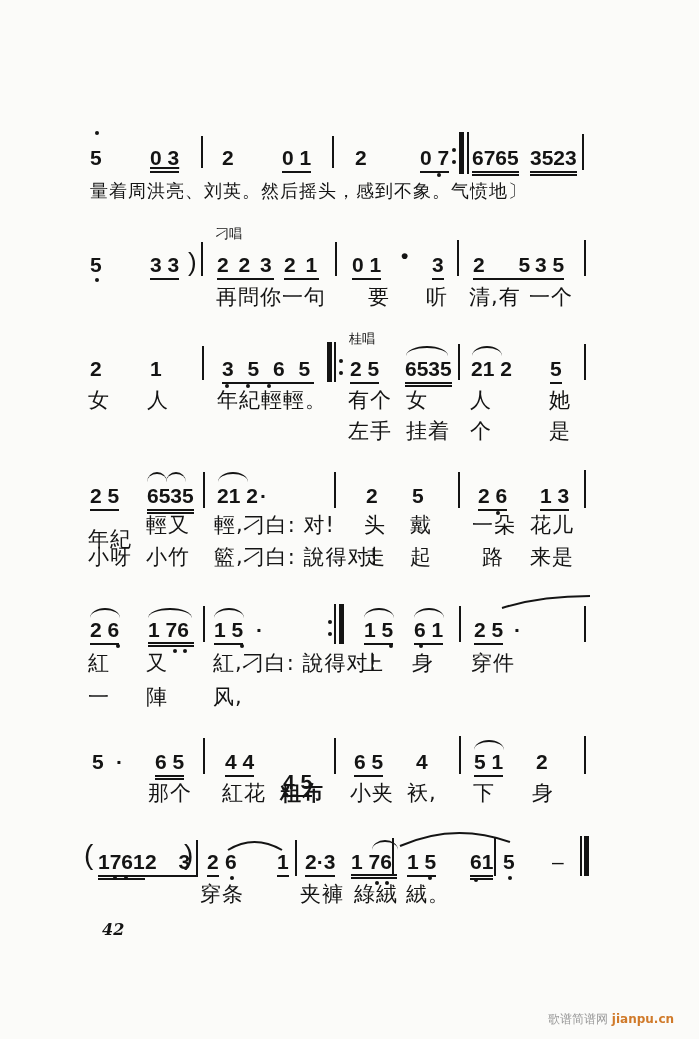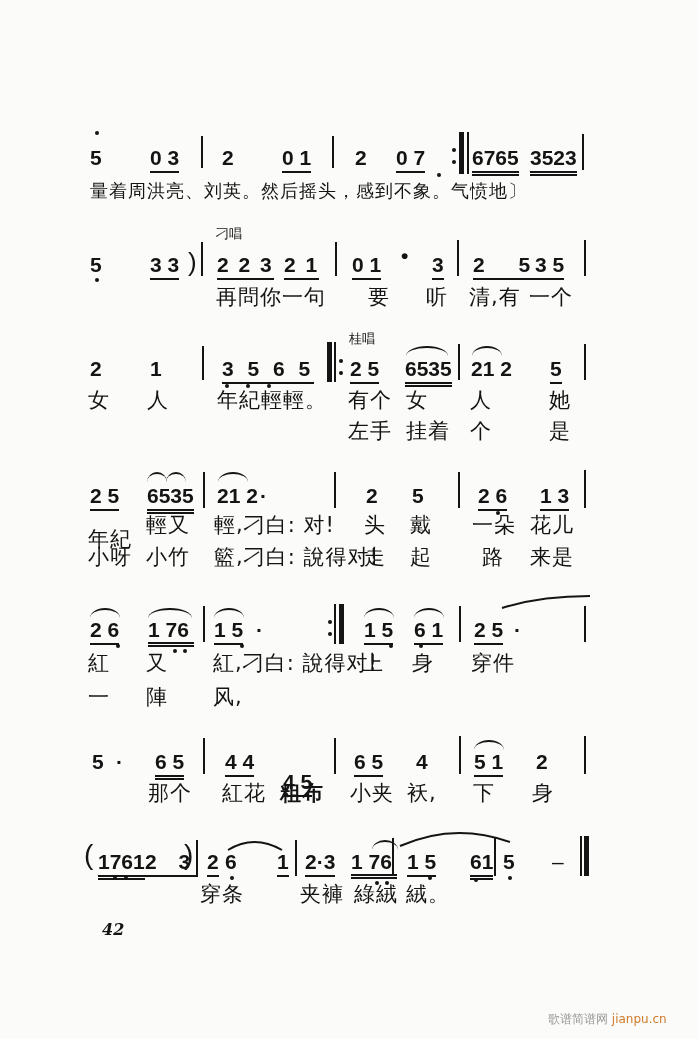--- a/index.html
+++ b/index.html
@@ -21,37 +21,37 @@
   .bar { position: absolute; width: 2px; background: #141414; }
   .bar-thick { position: absolute; width: 5px; background: #141414; }
   .dot { position: absolute; width: 4px; height: 4px; background: #141414; border-radius: 50%; }
   .slur { position: absolute; border-top: 2px solid #141414; border-radius: 50% 50% 0 0 / 100% 100% 0 0; height: 8px; }
   .repeat-dots { position: absolute; width: 5px; }
   .repeat-dots::before, .repeat-dots::after { content: ""; position: absolute; left: 0; width: 4px; height: 4px; background:#141414; border-radius:50%; }
   .repeat-dots::before { top: 4px; }
   .repeat-dots::after { top: 16px; }
   .pageno { position: absolute; font-family: "DejaVu Serif", serif; font-style: italic; font-weight: bold; font-size: 16px; }
   .wm { position: absolute; font-size: 12px; color: #9a9a9a; white-space: nowrap; }
-  .wm .url { color: #d07a2a; }
+  .wm .url { color: #d07a2a; font-weight: bold; }
 </style>
 </head>
 <body>
 
 <div class="page">
 
   <div>
     <span class="n" style="left:90px;top:146px;">5</span>
     <span class="dot" style="left:95px;top:131px;"></span>
-    <span class="n ul1" style="left:150px;top:146px;">0 3</span>
+    <span class="n ul1" style="left:150px;top:146px;text-decoration:underline;">0 3</span>
     <div class="bar" style="left:201px;top:136px;height:32px;"></div>
     <span class="n" style="left:222px;top:146px;">2</span>
     <span class="n ul1" style="left:282px;top:146px;">0 1</span>
     <div class="bar" style="left:332px;top:136px;height:32px;"></div>
     <span class="n" style="left:355px;top:146px;">2</span>
-    <span class="n ul1" style="left:396px;top:146px;">0 7</span>
+    <span class="n ul1" style="left:420px;top:146px;">0 7</span>
     <span class="dot" style="left:437px;top:173px;"></span>
     <div class="repeat-dots" style="left:452px;top:144px;height:24px;"></div>
     <div class="bar-thick" style="left:459px;top:132px;height:42px;"></div>
     <div class="bar" style="left:467px;top:132px;height:42px;"></div>
     <span class="n ul2" style="left:472px;top:146px;">6765</span>
     <span class="n ul2" style="left:530px;top:146px;">3523</span>
     <div class="bar" style="left:582px;top:134px;height:36px;"></div>
     <span class="lyr lyr-s" style="left:90px;top:178px;">量着周洪亮、刘英。然后摇头，感到不象。气愤地〕</span>
   </div>
 

